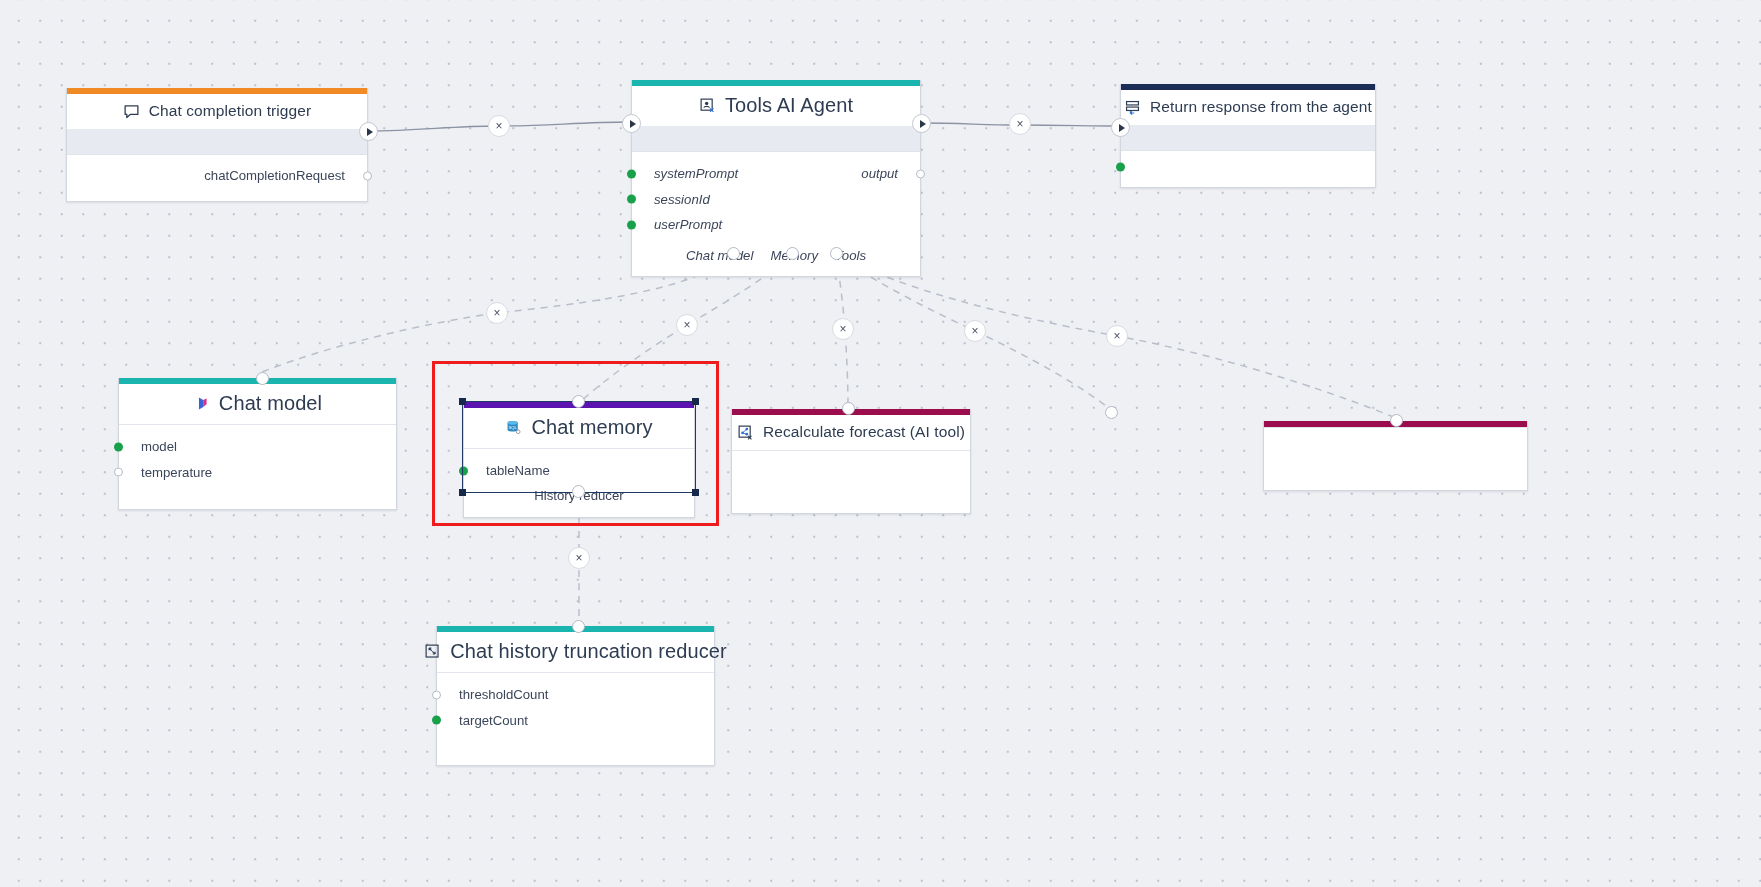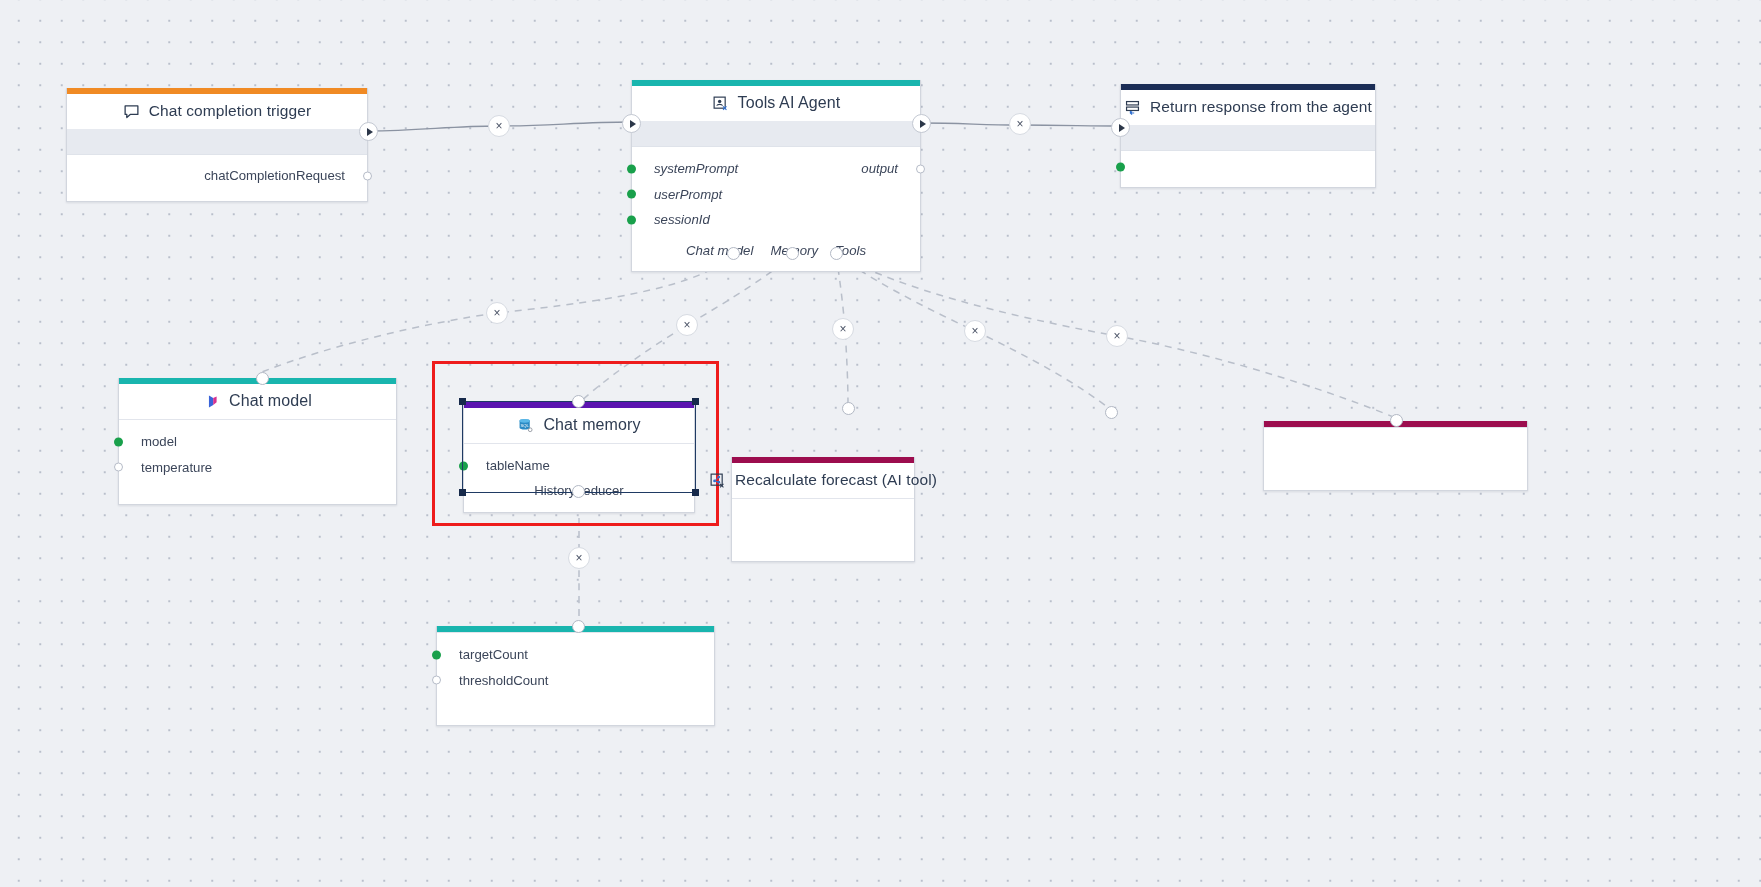--- a/index.html
+++ b/index.html
@@ -29,21 +29,21 @@
   .node .accent { height: 6px; width: 100%; }
   .node .title-row {
     display: flex; align-items: center; justify-content: center;
     gap: 9px;
     padding: 8px 10px 9px 10px;
     background: #fff;
   }
   .node .ttl {
     font-size: 15.5px; color: #2e3c52; letter-spacing: .1px; white-space: nowrap;
   }
-  .node .ttl.big { font-size: 16px; }
+  .node .ttl.big { font-size: 20px; }
   .node .divider { height: 1px; background: #e2e5ec; }
   .node .band {
     height: 26px; background: #e7eaf0; border-bottom: 1px solid #dfe3ea;
   }
   .node .body { background: #fff; position: relative; }
 
   .prow {
     position: relative;
     height: 25.5px;
     display: flex; align-items: center;
@@ -159,25 +159,25 @@
     <div class="band"></div>
     <div class="body" style="padding:9px 0 4px 0;font-style:italic;">
       <div class="prow">
         <span class="dot filled"></span>
         <span>systemPrompt</span>
         <span style="position:absolute; right:22px; color:#3b4559;">output</span>
         <span class="dot hollow right"></span>
       </div>
       <div class="prow">
         <span class="dot filled"></span>
+        <span>sessionId</span>
+      </div>
+      <div class="prow">
+        <span class="dot filled"></span>
         <span>userPrompt</span>
-      </div>
-      <div class="prow">
-        <span class="dot filled"></span>
-        <span>sessionId</span>
       </div>
       <div class="subtabs" style="padding-top:10px;">
         <span>Chat model</span>
         <span>Memory</span>
         <span>Tools</span>
       </div>
     </div>
   </div>
   <div class="arrow-port" style="left:622px; top:114px;"></div>
   <div class="arrow-port" style="left:912px; top:114px;"></div>
@@ -258,21 +258,21 @@
   </div>
 
   <div class="sel-outline" style="left:462px; top:401px; width:234px; height:92px;"></div>
   <div class="sel-h" style="left:459px; top:398px;"></div>
   <div class="sel-h" style="left:692px; top:398px;"></div>
   <div class="sel-h" style="left:459px; top:489px;"></div>
   <div class="sel-h" style="left:692px; top:489px;"></div>
   <div class="top-port" style="left:572px; top:395px;"></div>
   <div class="bot-port" style="left:572px; top:485px;"></div>
 
-  <div class="node" style="left:731px; top:409px; width:184px;margin-top:48px;">
+  <div class="node" style="left:731px; top:409px; width:240px;">
     <div class="accent" style="background:#9c0d4e"></div>
     <div class="title-row">
       <span class="icn">
         <svg width="17" height="17" viewBox="0 0 20 20">
           <rect x="2.5" y="2.5" width="13" height="13" fill="none" stroke="#2e3c52" stroke-width="1.4"></rect>
           <circle cx="6.5" cy="10.5" r="1.6" fill="#2f6fd0"></circle>
           <circle cx="11.5" cy="6" r="1.6" fill="#2f6fd0"></circle>
           <circle cx="11.5" cy="12" r="1.6" fill="#2f6fd0"></circle>
           <path d="M6.5 10.5L11.5 6M6.5 10.5L11.5 12" stroke="#2f6fd0" stroke-width="1.1"></path>
           <path d="M13 14l4 4M17 14l-4 4" stroke="#2e3c52" stroke-width="1.2"></path>
@@ -289,29 +289,39 @@
 
   <div class="node" style="left:1263px; top:421px; width:265px;">
     <div class="accent" style="background:#9c0d4e"></div>
     <div class="divider"></div>
     <div class="body" style="height:62px;"></div>
   </div>
   <div class="top-port" style="left:1390px; top:414px;"></div>
 
   <div class="node" style="left:436px; top:626px; width:279px;">
     <div class="accent" style="background:#19b5ae"></div>
+    <div class="title-row">
+      <span class="icn">
+        <svg width="17" height="17" viewBox="0 0 20 20">
+          <rect x="2.5" y="2.5" width="14" height="14" fill="none" stroke="#2e3c52" stroke-width="1.4"></rect>
+          <path d="M6 6l3.2 3.2M6 6v2.6M6 6h2.6" stroke="#2e3c52" stroke-width="1.3" fill="none"></path>
+          <path d="M13 13L9.8 9.8M13 13v-2.6M13 13h-2.6" stroke="#2e3c52" stroke-width="1.3" fill="none"></path>
+        </svg>
+      </span>
+      <span class="ttl big">Chat history truncation reducer</span>
+    </div>
     <div class="divider"></div>
     <div class="body" style="padding:9px 0 32px 0;">
-      <div class="prow">
-        <span class="dot filled"></span>
-        <span>targetCount</span>
-      </div>
       <div class="prow">
         <span class="dot hollow"></span>
         <span>thresholdCount</span>
+      </div>
+      <div class="prow">
+        <span class="dot filled"></span>
+        <span>targetCount</span>
       </div>
     </div>
   </div>
   <div class="top-port" style="left:572px; top:620px;"></div>
 
   <div class="xbtn" style="left:488px; top:115px;">×</div>
   <div class="xbtn" style="left:1009px; top:113px;">×</div>
   <div class="xbtn" style="left:486px; top:302px;">×</div>
   <div class="xbtn" style="left:676px; top:314px;">×</div>
   <div class="xbtn" style="left:832px; top:318px;">×</div>

